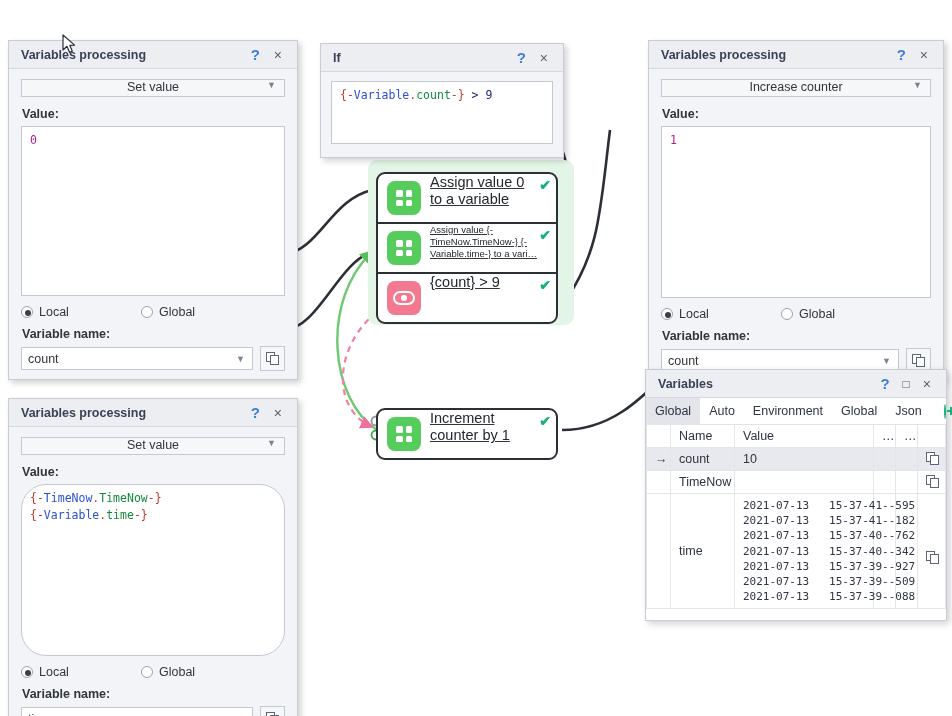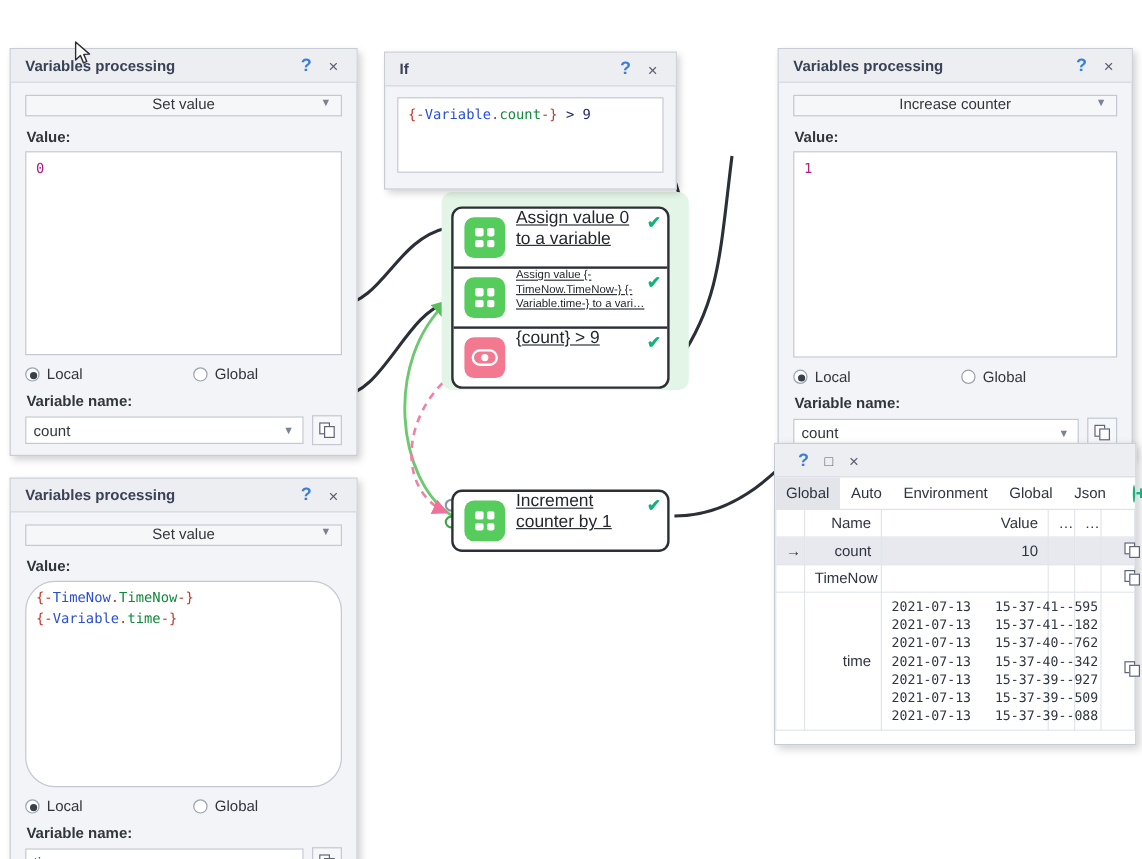--- a/index.html
+++ b/index.html
@@ -32,21 +32,21 @@
   .valuebox { background:#fff; border:1px solid #c3c8d2;
               font-family:"DejaVu Sans Mono", monospace; font-size:11.5px;
               padding:5px 8px; line-height:1.45; overflow:hidden; }
   .tok-b  { color:#c0392b; }      
   .tok-ns { color:#2b4fd6; }      
   .tok-dot{ color:#c0392b; }
   .tok-nm { color:#128a3c; }      
   .tok-op { color:#1f2a6e; }
   .tok-num{ color:#b0208a; }
 
-  .radios { display:flex; align-items:center; margin-top:9px; font-size:12.5px;gap:20px; }
+  .radios { display:flex; align-items:center; margin-top:9px; font-size:12.5px; }
   .radio  { display:flex; align-items:center; gap:6px; }
   .radio .dot { width:12px; height:12px; border-radius:50%; border:1px solid #9aa2b1;
                 background:#fff; display:inline-block; position:relative; }
   .radio.on .dot:after { content:""; position:absolute; left:3px; top:3px;
                          width:6px; height:6px; border-radius:50%; background:#3b4048; }
 
   .namerow { display:flex; align-items:center; gap:7px; margin-top:5px; }
   .namefield { flex:1; height:23px; border:1px solid #c3c8d2; background:#fff;
                display:flex; align-items:center; padding:0 6px; position:relative; font-size:12.5px; }
   .namefield .caret { position:absolute; right:7px; color:#7b8294; font-size:9px; }
@@ -95,21 +95,21 @@
   .tab.sel { background:#e3e5ea; }
   .tabsplit { width:1px; height:18px; background:#dfe2e8; margin:0 3px; }
   .plusico { width:15px; height:15px; border:1.7px solid #18b07c; border-radius:50%;
              position:relative; margin:0 7px; }
   .plusico:before,.plusico:after{ content:""; position:absolute; background:#18b07c; }
   .plusico:before{ left:2.8px; top:5.4px; width:7.4px; height:1.7px; }
   .plusico:after { top:2.8px; left:5.4px; height:7.4px; width:1.7px; }
 
   table.vt { border-collapse:collapse; width:100%; font-size:12.5px; table-layout:fixed; }
   table.vt th, table.vt td { border:1px solid #e2e5ea; padding:4px 8px;
-                             vertical-align:top; color:#2e3440; font-weight:normal; text-align:right; }
+                             vertical-align:top; color:#2e3440; font-weight:normal; text-align:left; }
   table.vt th { background:#fff; border-top:none; }
   table.vt tr.sel td { background:#e7e9ee; }
   td.arrowcell { text-align:center; color:#9aa1ae; padding:4px 0; }
   td.timecell { font-family:"DejaVu Sans Mono", monospace; font-size:11px; line-height:1.38; white-space:pre; }
   td.copycell { padding:4px 6px; }
   td.copycell .copyico { margin:0 auto; }
 
   
   #cursor { position:absolute; width:14px; height:20px; }
 </style>
@@ -339,20 +339,21 @@
             <i class="back"></i>
             <i class="front"></i>
           </span>
       </div>
     </div>
   </div>
 </div>
 
 <div id="varswin" style="left:645px; top:369px; width:302px; height:252px;">
   <div class="dlg-title">
+    <span class="t">Variables</span>
     <span class="btn-help">?</span>
     <span class="btn-max">□</span>
     <span class="btn-close">×</span>
   </div>
 
   <div class="tabs">
     <div class="tab sel">Global</div>
     <div class="tab">Auto</div>
     <div class="tab">Environment</div>
     <div class="tab">Global</div>

